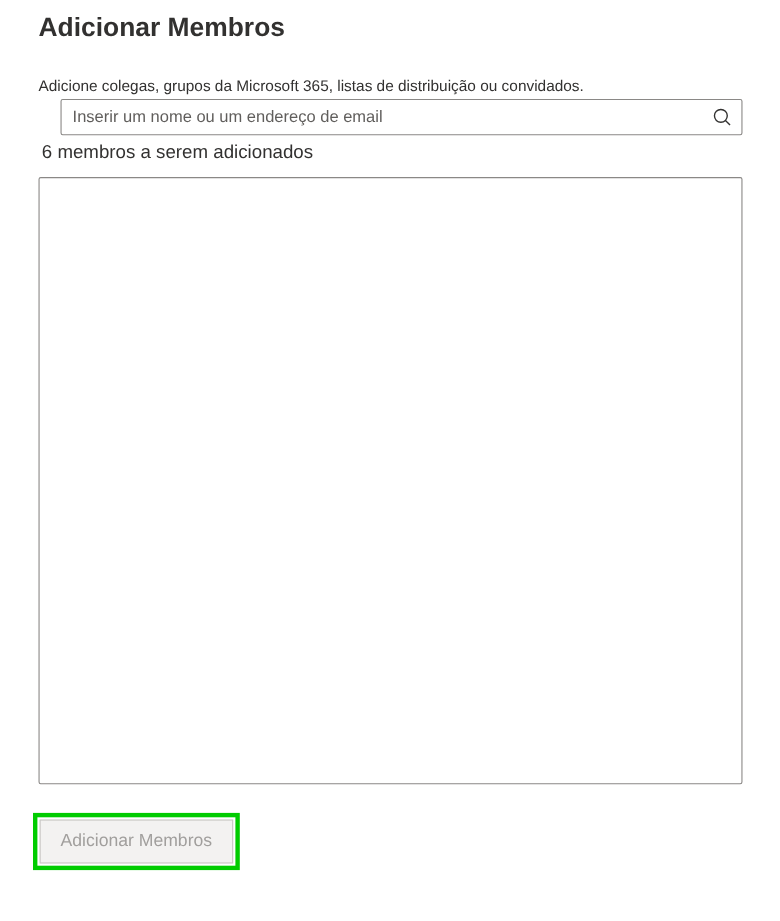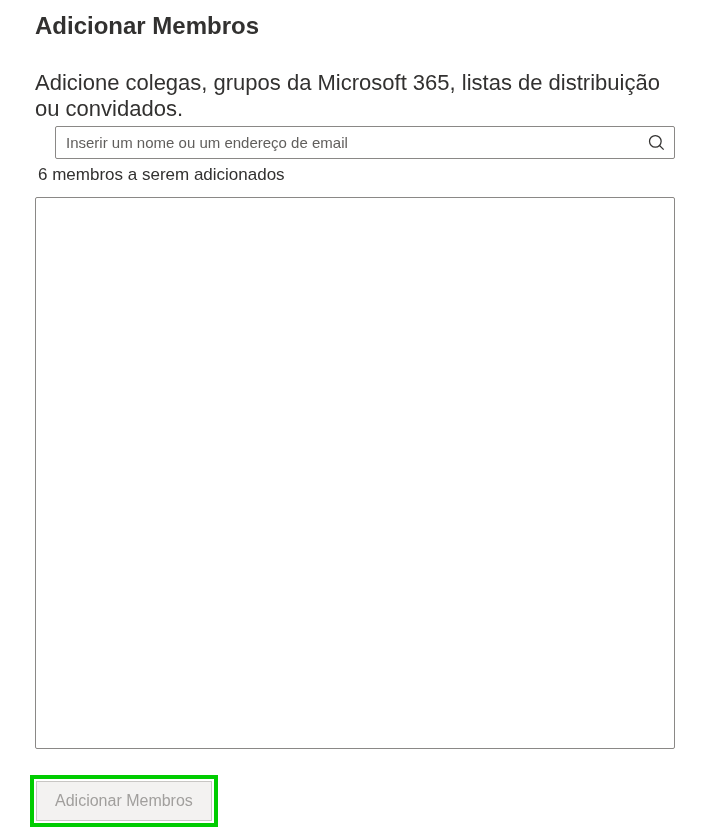--- a/index.html
+++ b/index.html
@@ -14,21 +14,21 @@
       width: 709px;
       color: #323130;
     }
     .dialog-title {
       font-size: 24px;
       font-weight: 600;
       color: #323130;
       margin-bottom: 30px;
     }
     .instruction-text {
-      font-size: 22px;
+      font-size: 14px;
       color: #323130;
       margin-bottom: 4px;
     }
     .search-container {
       position: relative;
       width: 640px;
       margin-bottom: 6px;
       padding-left: 20px;
     }
     .search-input {

